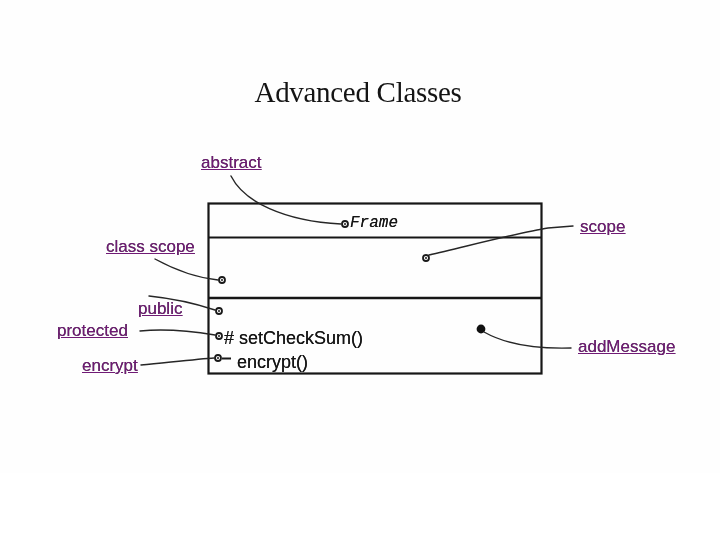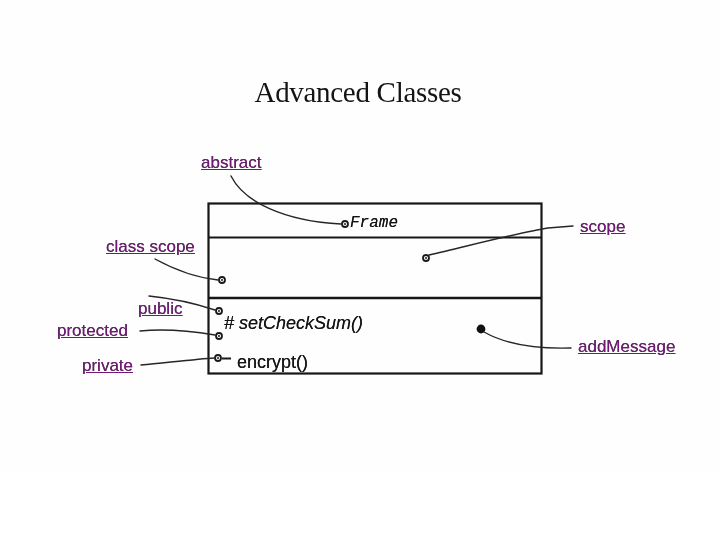--- a/index.html
+++ b/index.html
@@ -119,24 +119,24 @@
         <circle cx="218" cy="358" r="1" fill="#1a1a1a"></circle>
         <line x1="222" y1="358.5" x2="231" y2="358.5" stroke="#1a1a1a" stroke-width="2"></line>
       </g>
       <circle cx="481" cy="329" r="4.4" fill="#111111"></circle>
     </g>
   </svg>
 
   <div class="box-text class-name" style="left:350px; top:214px;">Frame</div>
 
 
-  <div class="box-text" style="left:224px; top:314px;font-style:italic;"># setCheckSum()</div>
+  <div class="box-text" style="left:224px; top:329px;"># setCheckSum()</div>
   <div class="box-text" style="left:237px; top:353px;">encrypt()</div>
 
   <div class="lbl" style="left:201px; top:154px;">abstract</div>
   <div class="lbl" style="left:106px; top:238px;">class scope</div>
   <div class="lbl" style="left:92px; top:300px;margin-left:46px;">public</div>
   <div class="lbl" style="left:57px; top:322px;">protected</div>
-  <div class="lbl" style="left:82px; top:357px;">private</div>
+  <div class="lbl" style="left:82px; top:357px;">encrypt</div>
   <div class="lbl" style="left:580px; top:218px;">scope</div>
   <div class="lbl" style="left:578px; top:338px;">addMessage</div>
 
 </div>
 
 </body></html>

